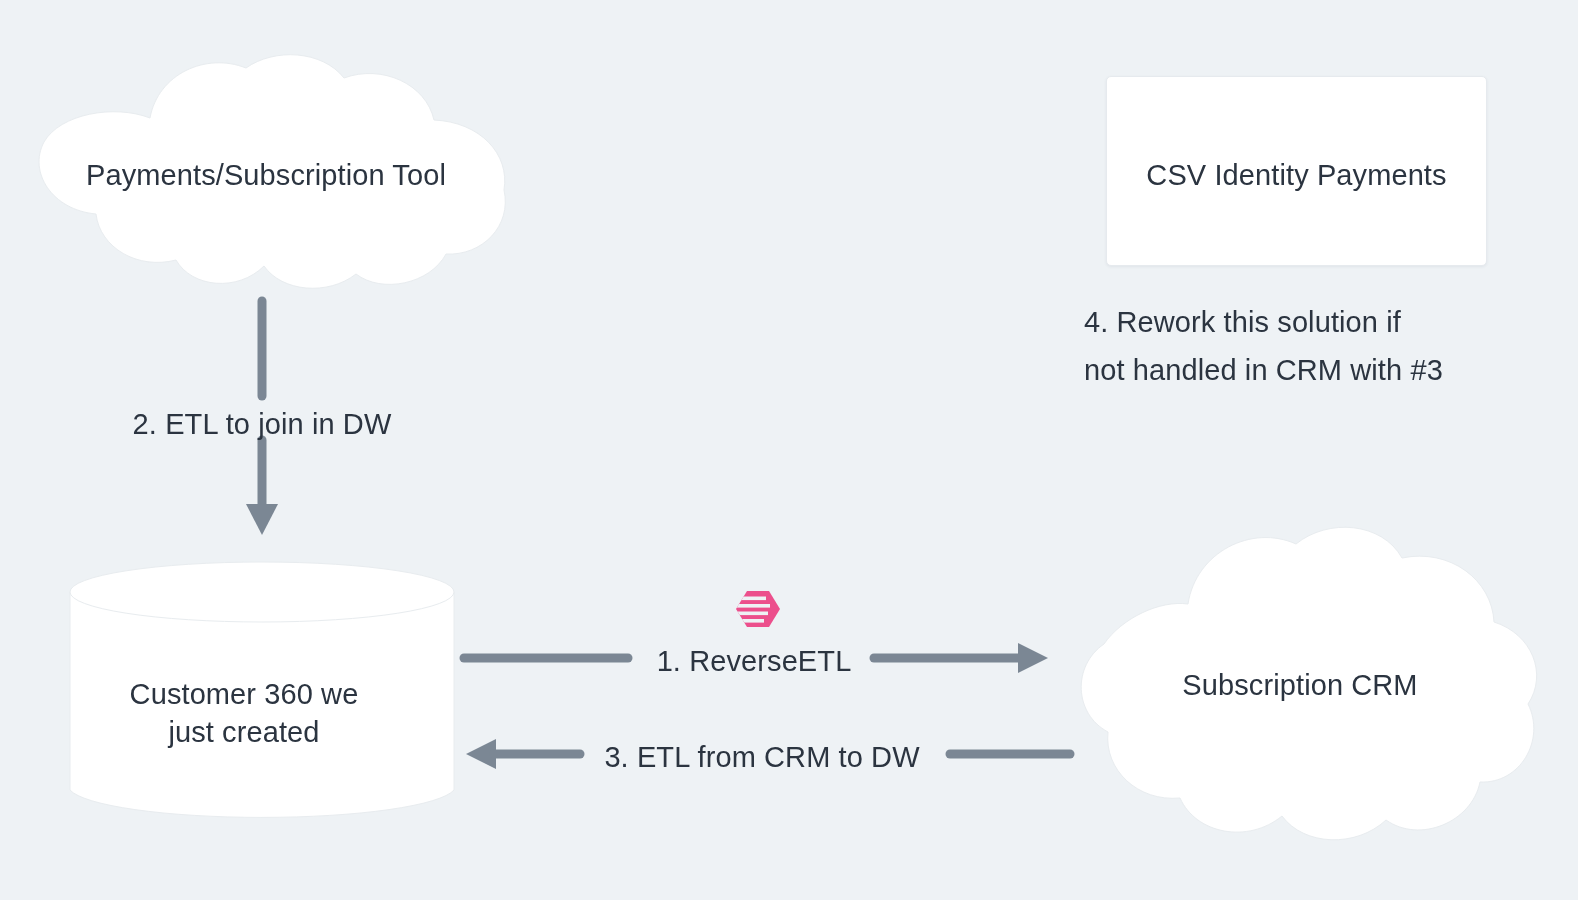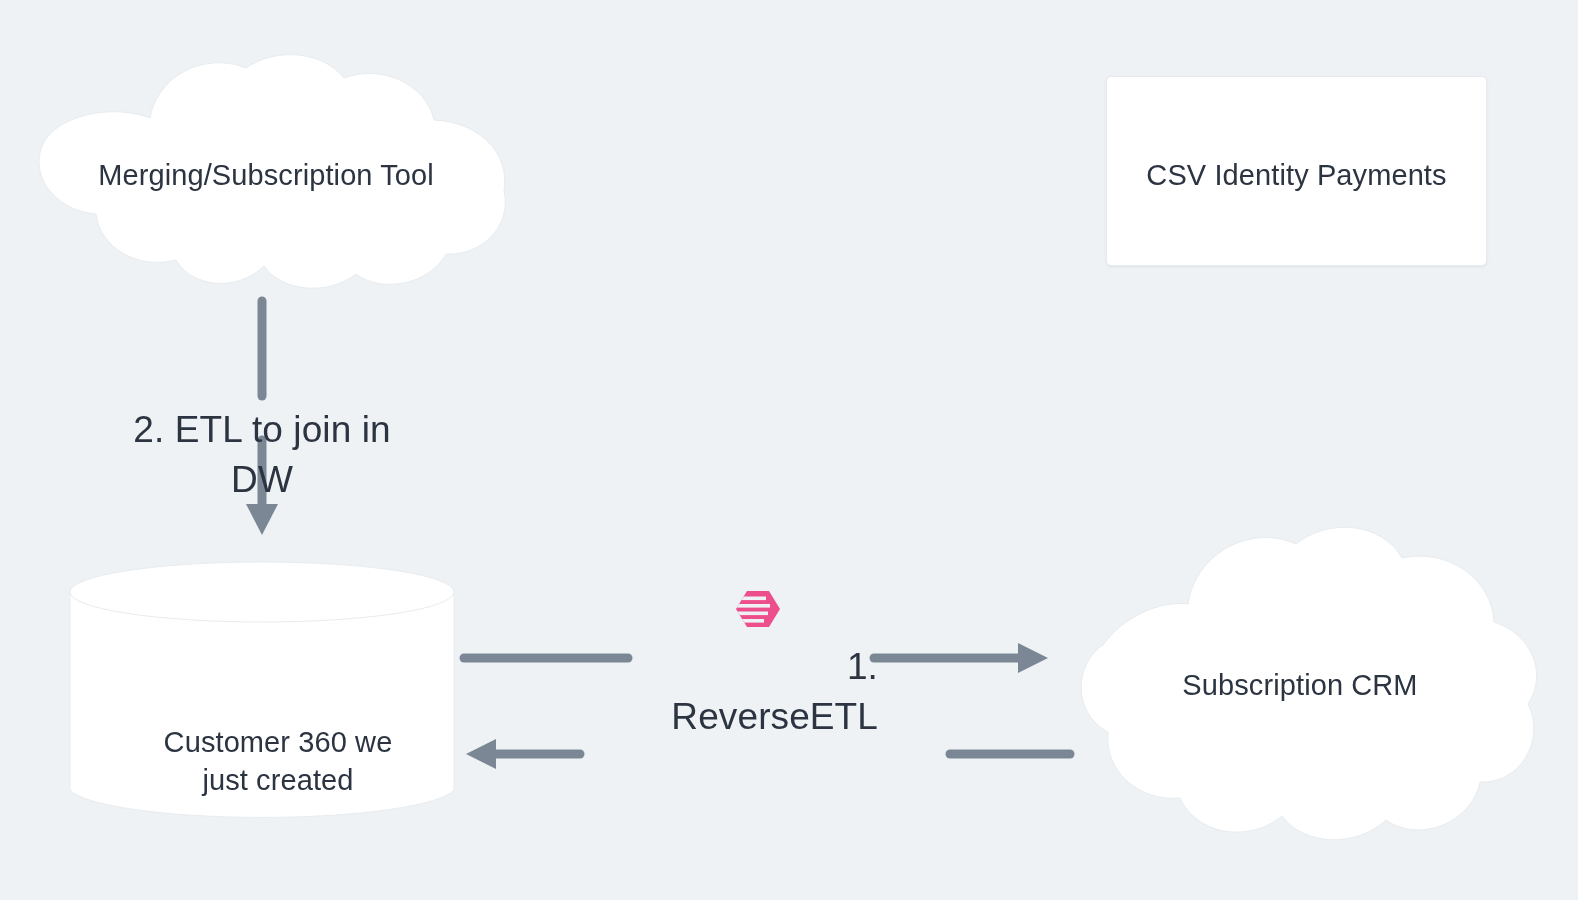--- a/index.html
+++ b/index.html
@@ -26,21 +26,21 @@
     color: #2b3440;
     font-size: 29px;
     line-height: 1.32;
     letter-spacing: 0.1px;
     white-space: pre-line;
     pointer-events: none;
   }
   .edge-label {
     position: absolute;
     color: #2b3440;
-    font-size: 37px;
+    font-size: 29px;
     line-height: 1.35;
     letter-spacing: 0.1px;
     white-space: pre-line;
   }
 
   
   #cloud-payments {
     position: absolute;
     left: 10px;
     top: 54px;
@@ -89,36 +89,35 @@
 
   
   #cylinder-dw {
     position: absolute;
     left: 68px;
     top: 560px;
     width: 388px;
     height: 262px;
   }
   #cylinder-dw-label {
-    left: 84px;
+    left: 50px;
     top: 675px;
     width: 388px;
-    margin-top: 48px;
   }
 
   
   .arrow-svg {
     position: absolute;
     overflow: visible;
   }
   #arrow-etl-join     { left: 238px; top: 296px;  width: 48px;  height: 244px; }
   #label-etl-join     { left: 112px; top: 405px;  width: 300px; text-align: center; }
 
   #arrow-reverse-etl  { left: 460px; top: 640px;  width: 592px; height: 36px; }
-  #label-reverse-etl  { left: 630px; top: 642px;  width: 248px; text-align: right; }
+  #label-reverse-etl  { left: 630px; top: 642px;  width: 248px; text-align: center; }
 
   #arrow-etl-from-crm { left: 462px; top: 736px;  width: 612px; height: 36px; }
   #label-etl-from-crm { left: 572px; top: 738px;  width: 380px; text-align: center; }
 
   
   #dbt-logo {
     position: absolute;
     left: 736px;
     top: 589px;
     width: 44px;
@@ -151,25 +150,27 @@
                  C502,170 472,200 436,198
                  C420,228 372,238 346,218
                  C318,240 272,236 254,210
                  C228,236 182,232 166,204
                  C128,214 90,192 86,158
                  C42,154 18,116 34,86
                  C50,58 104,48 140,62 Z" fill="#ffffff" stroke="#e8ecef" stroke-width="1"></path>
       </g>
     </svg>
   </div>
-  <div class="node-label" id="cloud-payments-label">Merging/Subscription Tool</div>
+  <div class="node-label" id="cloud-payments-label">Payments/Subscription Tool</div>
 
   <div id="box-csv"></div>
   <div class="node-label" id="box-csv-label">CSV Identity Payments</div>
 
+  <div class="edge-label" id="note-rework">4. Rework this solution if
+not handled in CRM with #3</div>
 
   <svg class="arrow-svg" id="arrow-etl-join" width="48" height="244" viewBox="0 0 48 244" aria-hidden="true">
 
     <line x1="24" y1="5" x2="24" y2="100" stroke="#7b8794" stroke-width="9" stroke-linecap="round"></line>
 
     <line x1="24" y1="144" x2="24" y2="212" stroke="#7b8794" stroke-width="9" stroke-linecap="round"></line>
     <polygon points="24,239 8,208 40,208" fill="#7b8794"></polygon>
   </svg>
   <div class="edge-label" id="label-etl-join">2. ETL to join in DW</div>
 
@@ -195,20 +196,21 @@
     <line x1="414" y1="18" x2="566" y2="18" stroke="#7b8794" stroke-width="9" stroke-linecap="round"></line>
     <polygon points="588,18 558,3 558,33" fill="#7b8794"></polygon>
   </svg>
   <div class="edge-label" id="label-reverse-etl">1. ReverseETL</div>
 
   <svg class="arrow-svg" id="arrow-etl-from-crm" width="612" height="36" viewBox="0 0 612 36" aria-hidden="true">
     <polygon points="4,18 34,3 34,33" fill="#7b8794"></polygon>
     <line x1="32" y1="18" x2="118" y2="18" stroke="#7b8794" stroke-width="9" stroke-linecap="round"></line>
     <line x1="488" y1="18" x2="608" y2="18" stroke="#7b8794" stroke-width="9" stroke-linecap="round"></line>
   </svg>
+  <div class="edge-label" id="label-etl-from-crm">3. ETL from CRM to DW</div>
 
   <div id="cylinder-dw">
     <svg width="388" height="262" viewBox="0 0 388 262" aria-hidden="true">
       <g>
         <path d="M2,32 L2,230 A194,32 0 0 0 386,230 L386,32 Z" fill="#ffffff" stroke="#e8ecef" stroke-width="1"></path>
         <ellipse cx="194" cy="32" rx="192" ry="30" fill="#ffffff" stroke="#e8ecef" stroke-width="1"></ellipse>
       </g>
     </svg>
   </div>
   <div class="node-label" id="cylinder-dw-label">Customer 360 we

